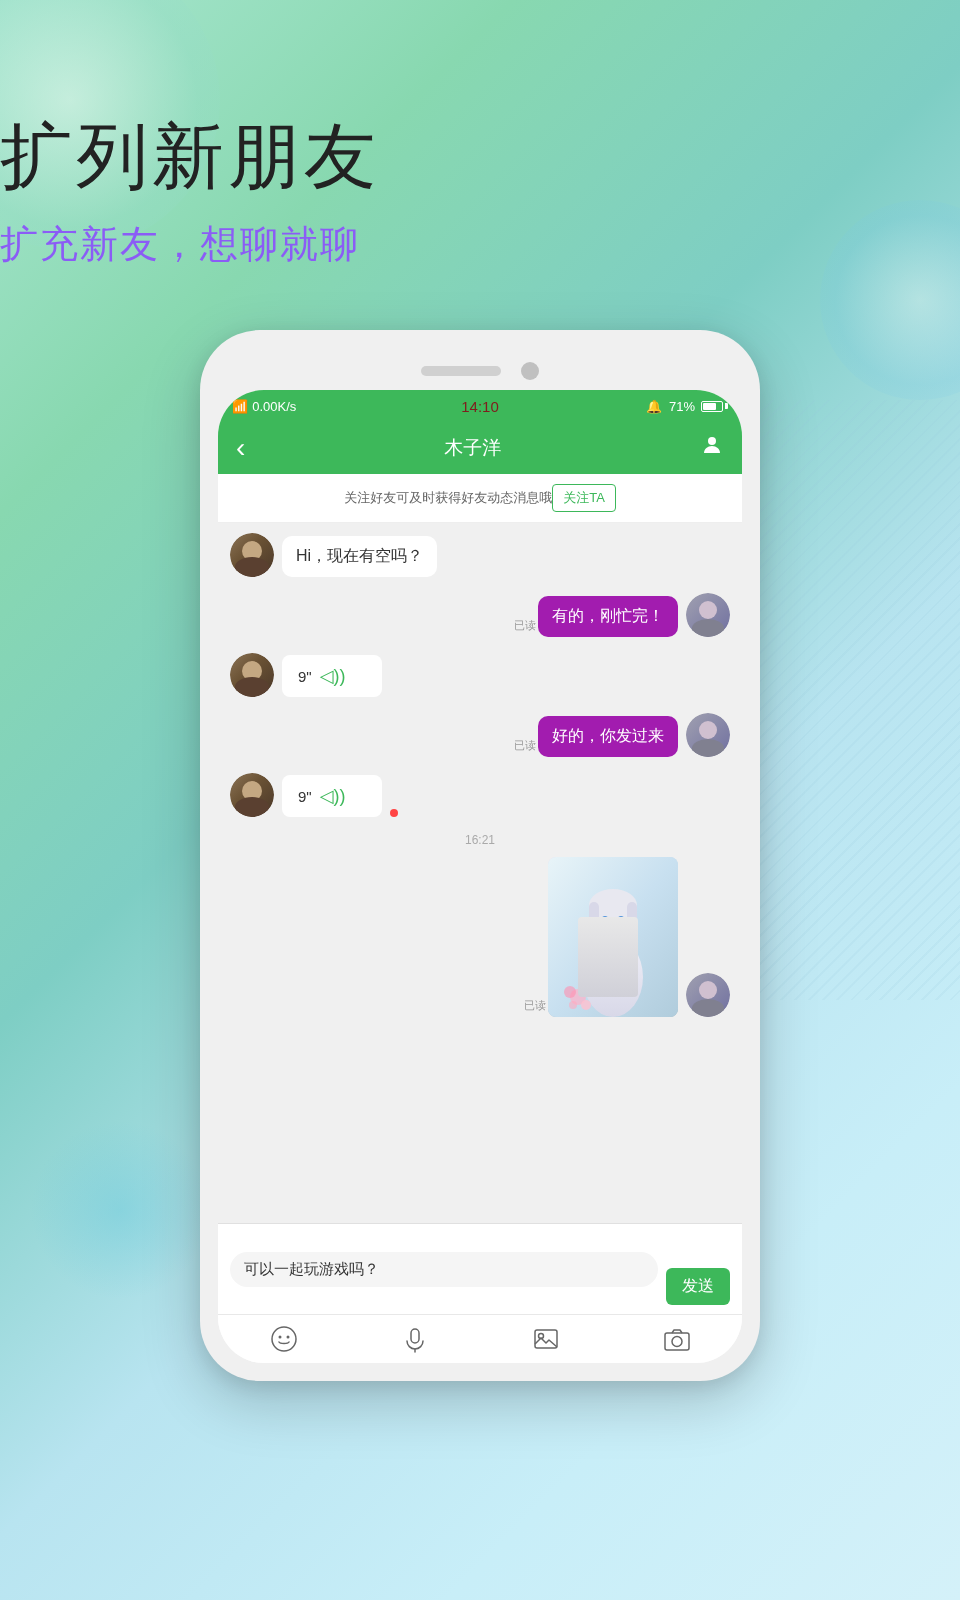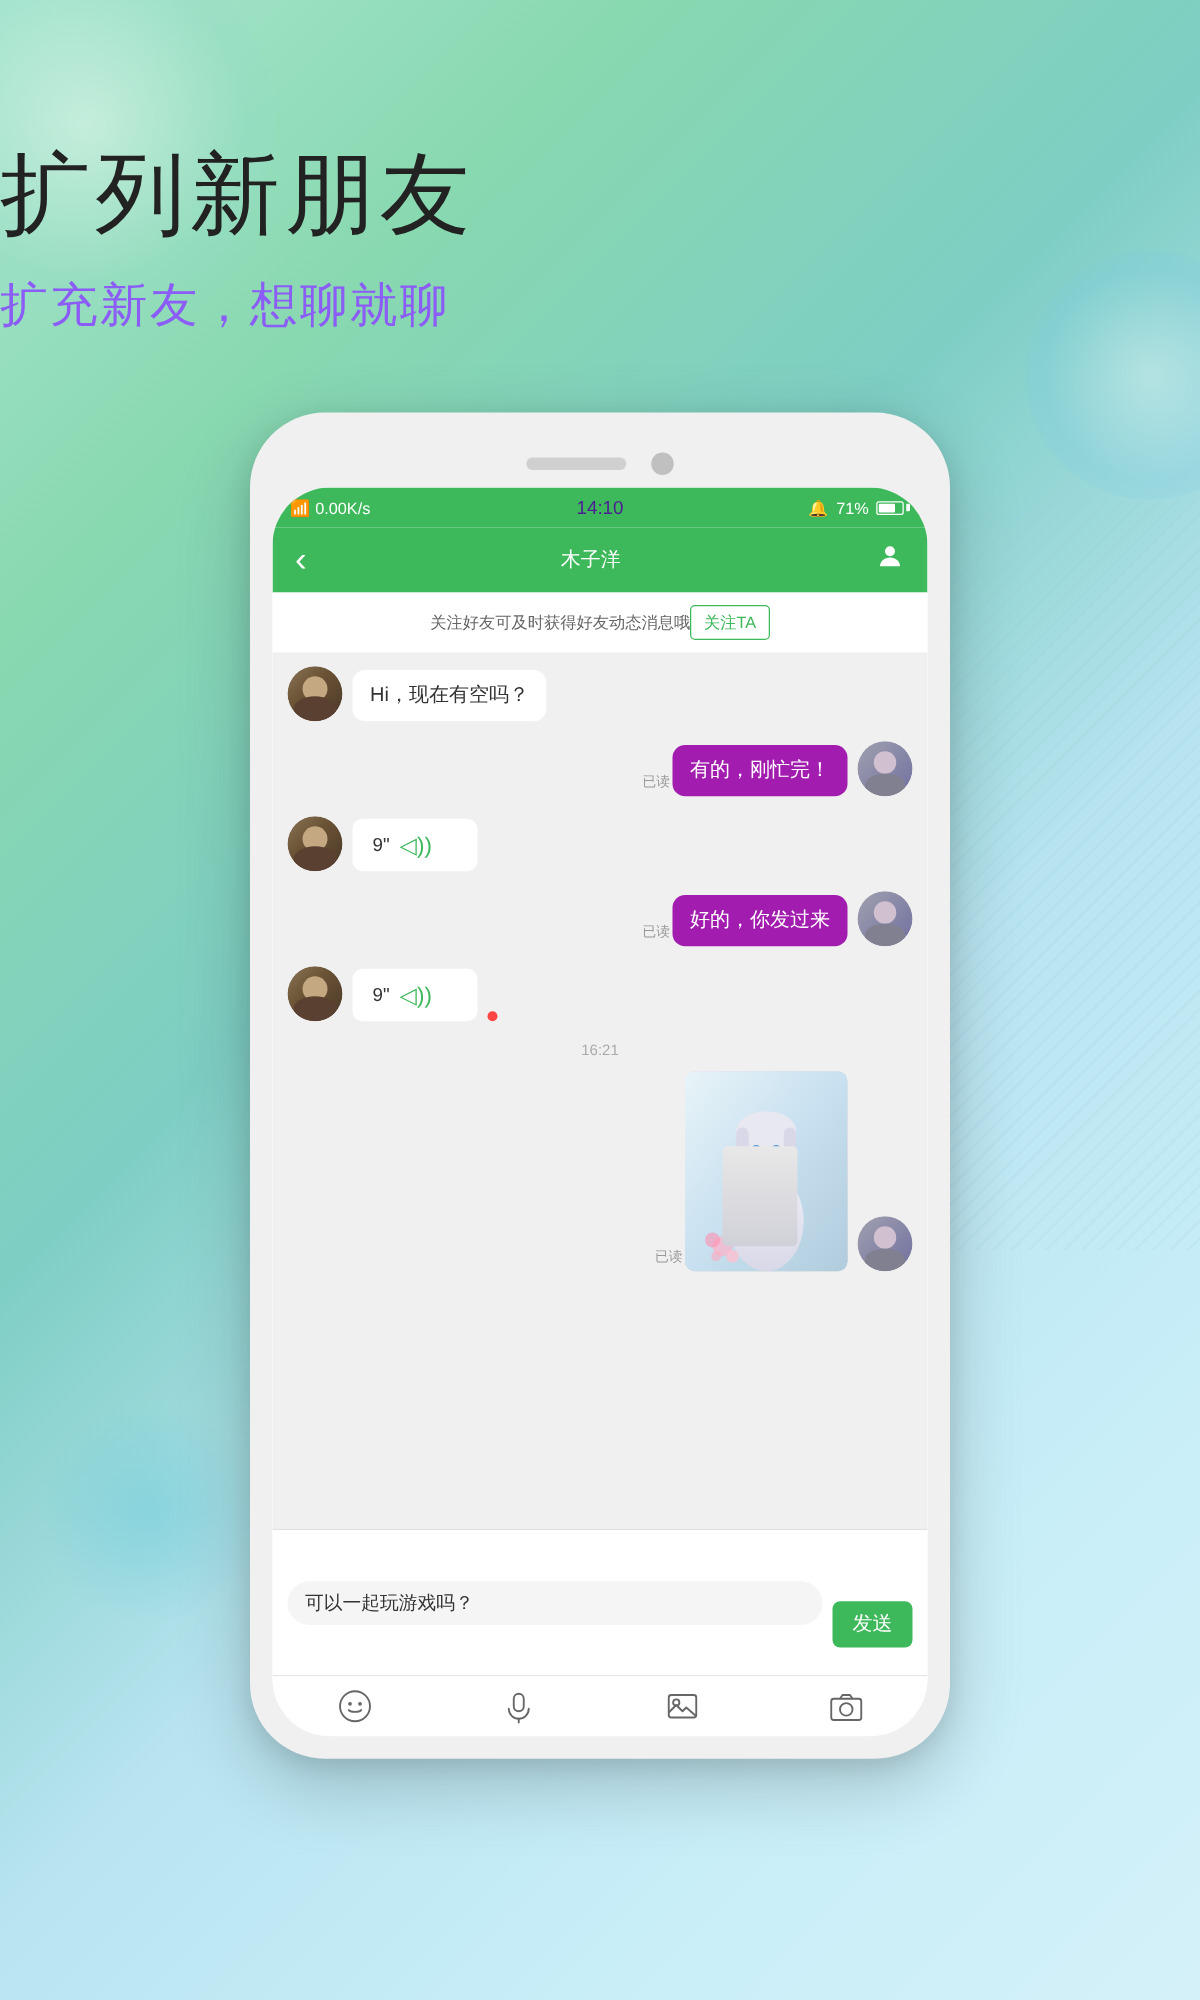--- a/index.html
+++ b/index.html
@@ -145,21 +145,21 @@
     .status-left {
       font-size: 13px;
       color: white;
       display: flex;
       align-items: center;
       gap: 4px;
     }
 
     .status-time {
       font-size: 15px;
-      color: #4c1d95;
+      color: #7f1d1d;
       font-weight: 500;
       position: absolute;
       left: 50%;
       transform: translateX(-50%);
     }
 
     .status-right {
       font-size: 13px;
       color: white;
       display: flex;
@@ -211,21 +211,21 @@
 
     .nav-back {
       color: white;
       font-size: 24px;
       display: flex;
       align-items: center;
       gap: 8px;
     }
 
     .nav-title {
-      font-size: 16px;
+      font-size: 19px;
       color: white;
       font-weight: 500;
     }
 
     .nav-icon {
       color: white;
       font-size: 24px;
     }
 
     
@@ -407,21 +407,21 @@
       bottom: 20px; left: 30px;
       width: 60px; height: 80px;
       background: linear-gradient(180deg, #e8e8e8 0%, #d0d0d8 100%);
       border-radius: 4px;
     }
 
     
     .input-area {
       background: white;
       border-top: 1px solid #e0e0e0;
-      padding: 22px 12px;
+      padding: 9px 12px;
       display: flex;
       align-items: center;
       gap: 8px;
     }
 
     .input-field {
       flex: 1;
       background: #f5f5f5;
       border-radius: 20px;
       padding: 8px 14px;

